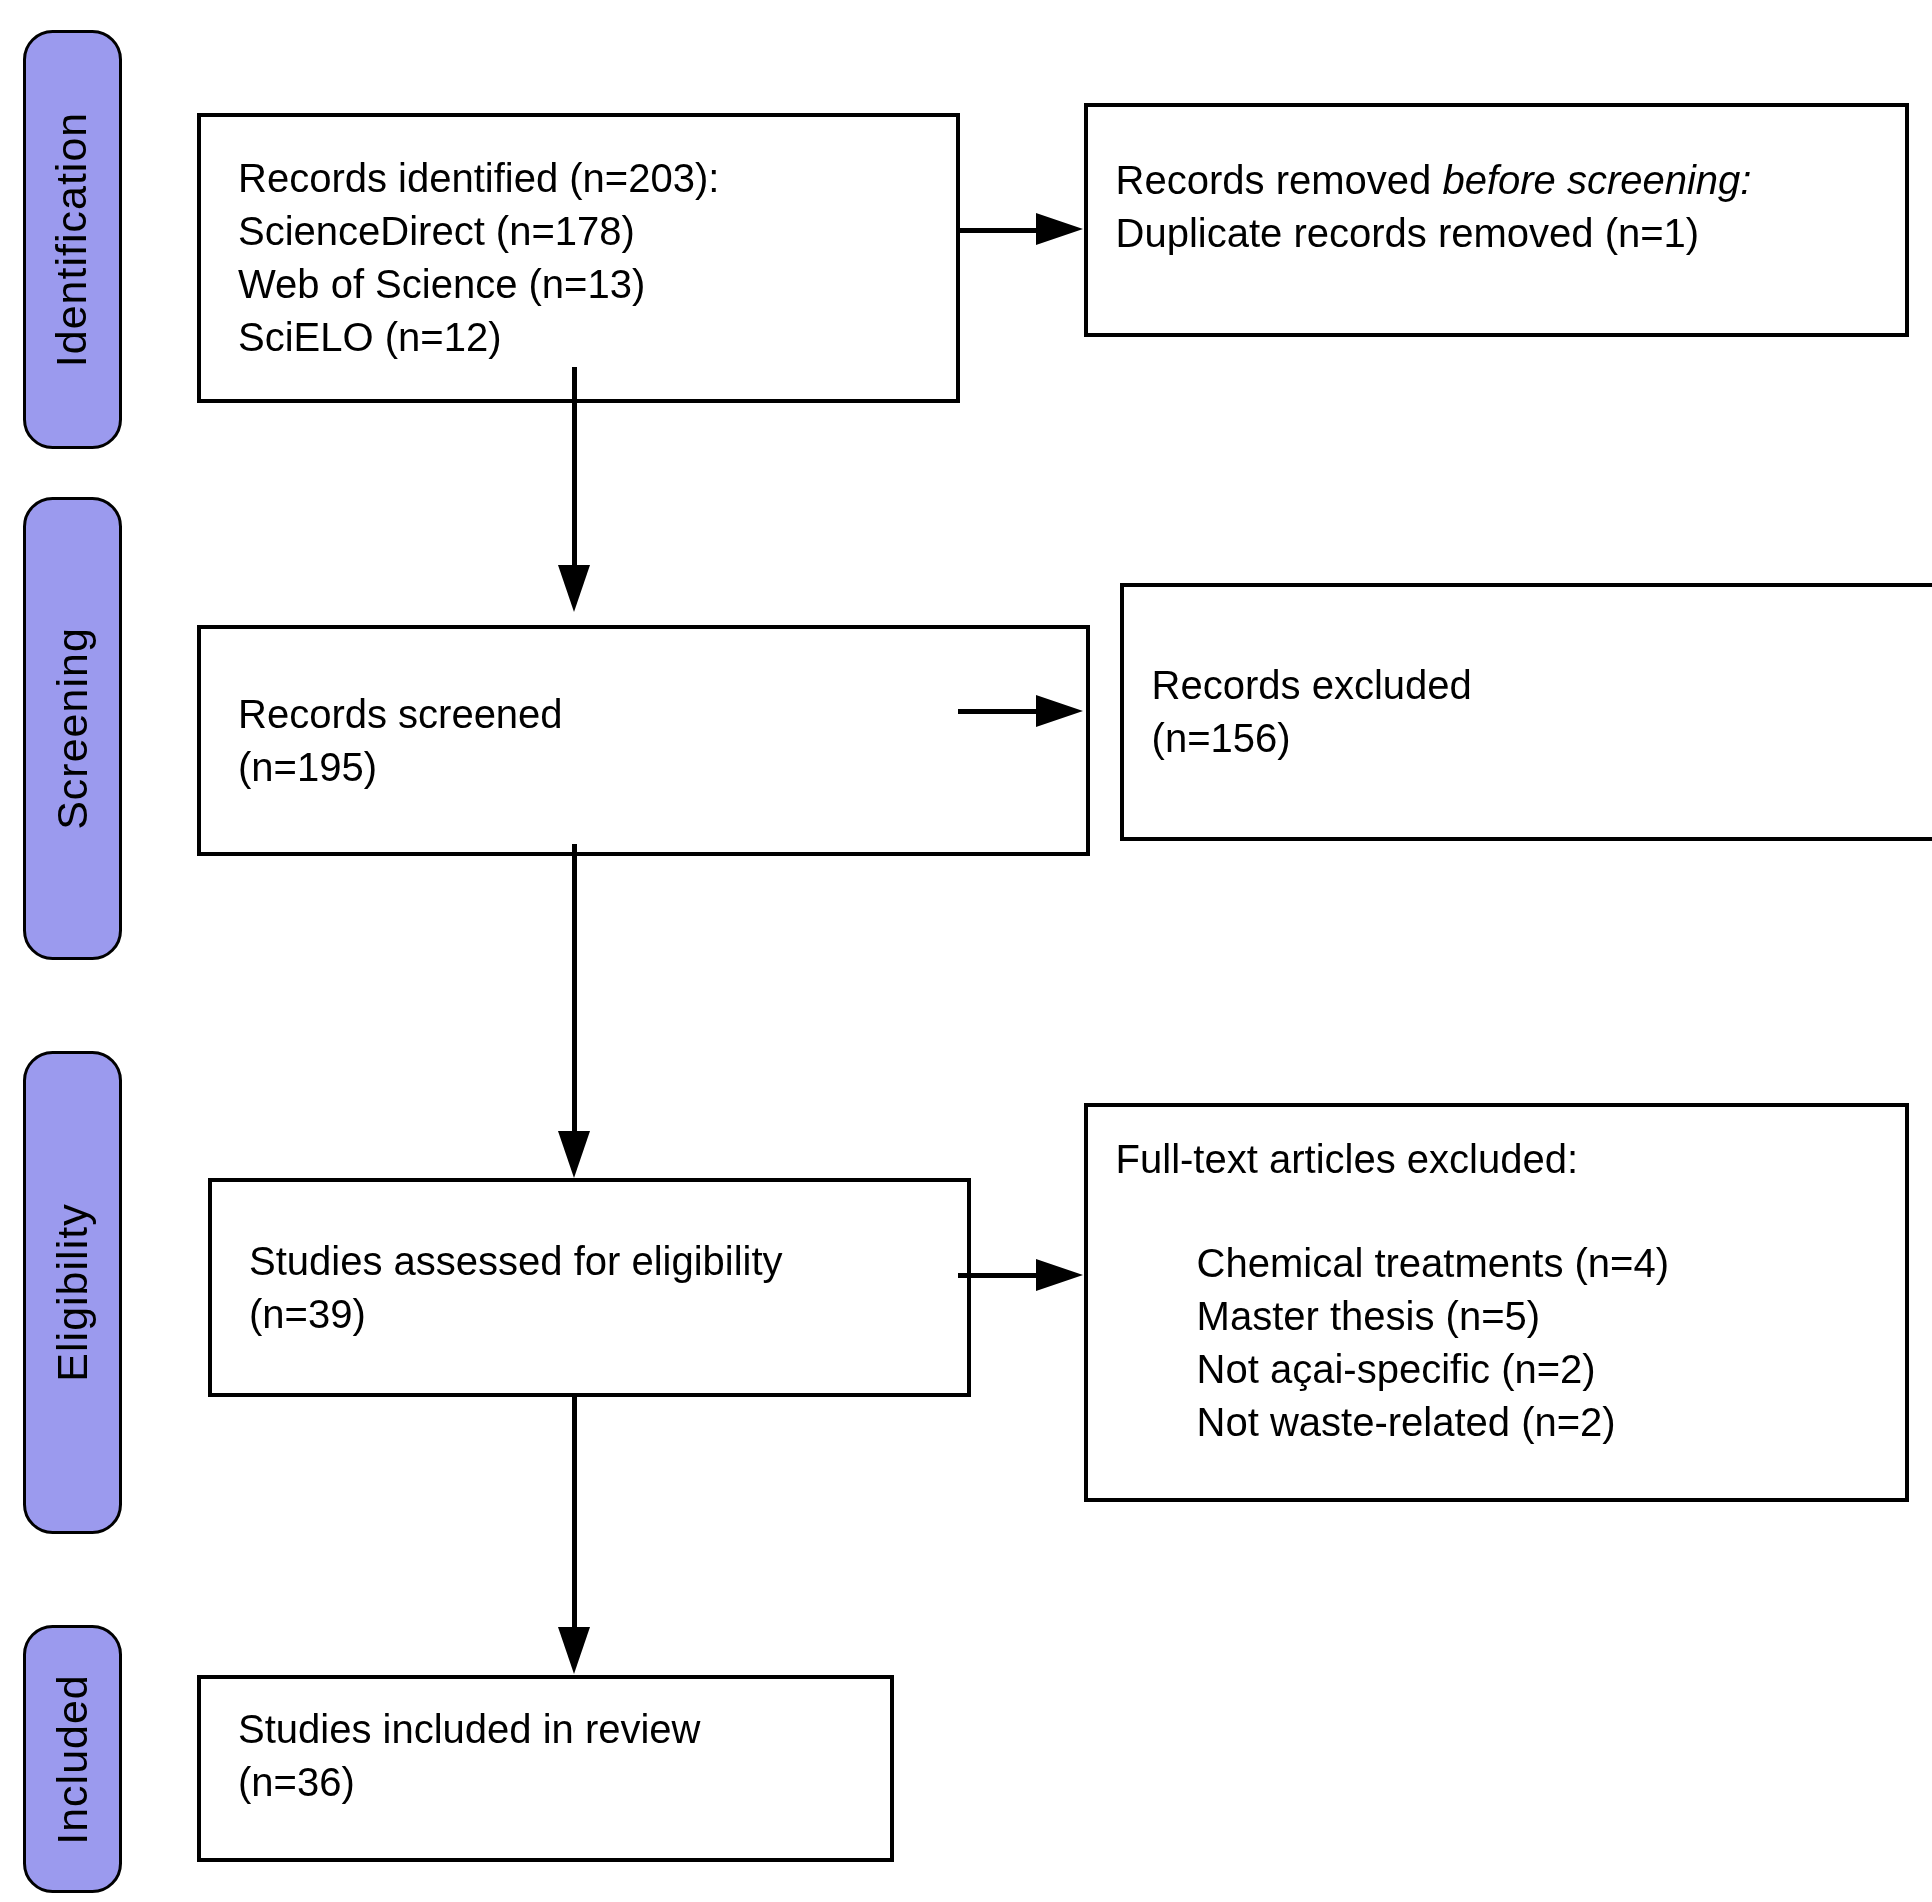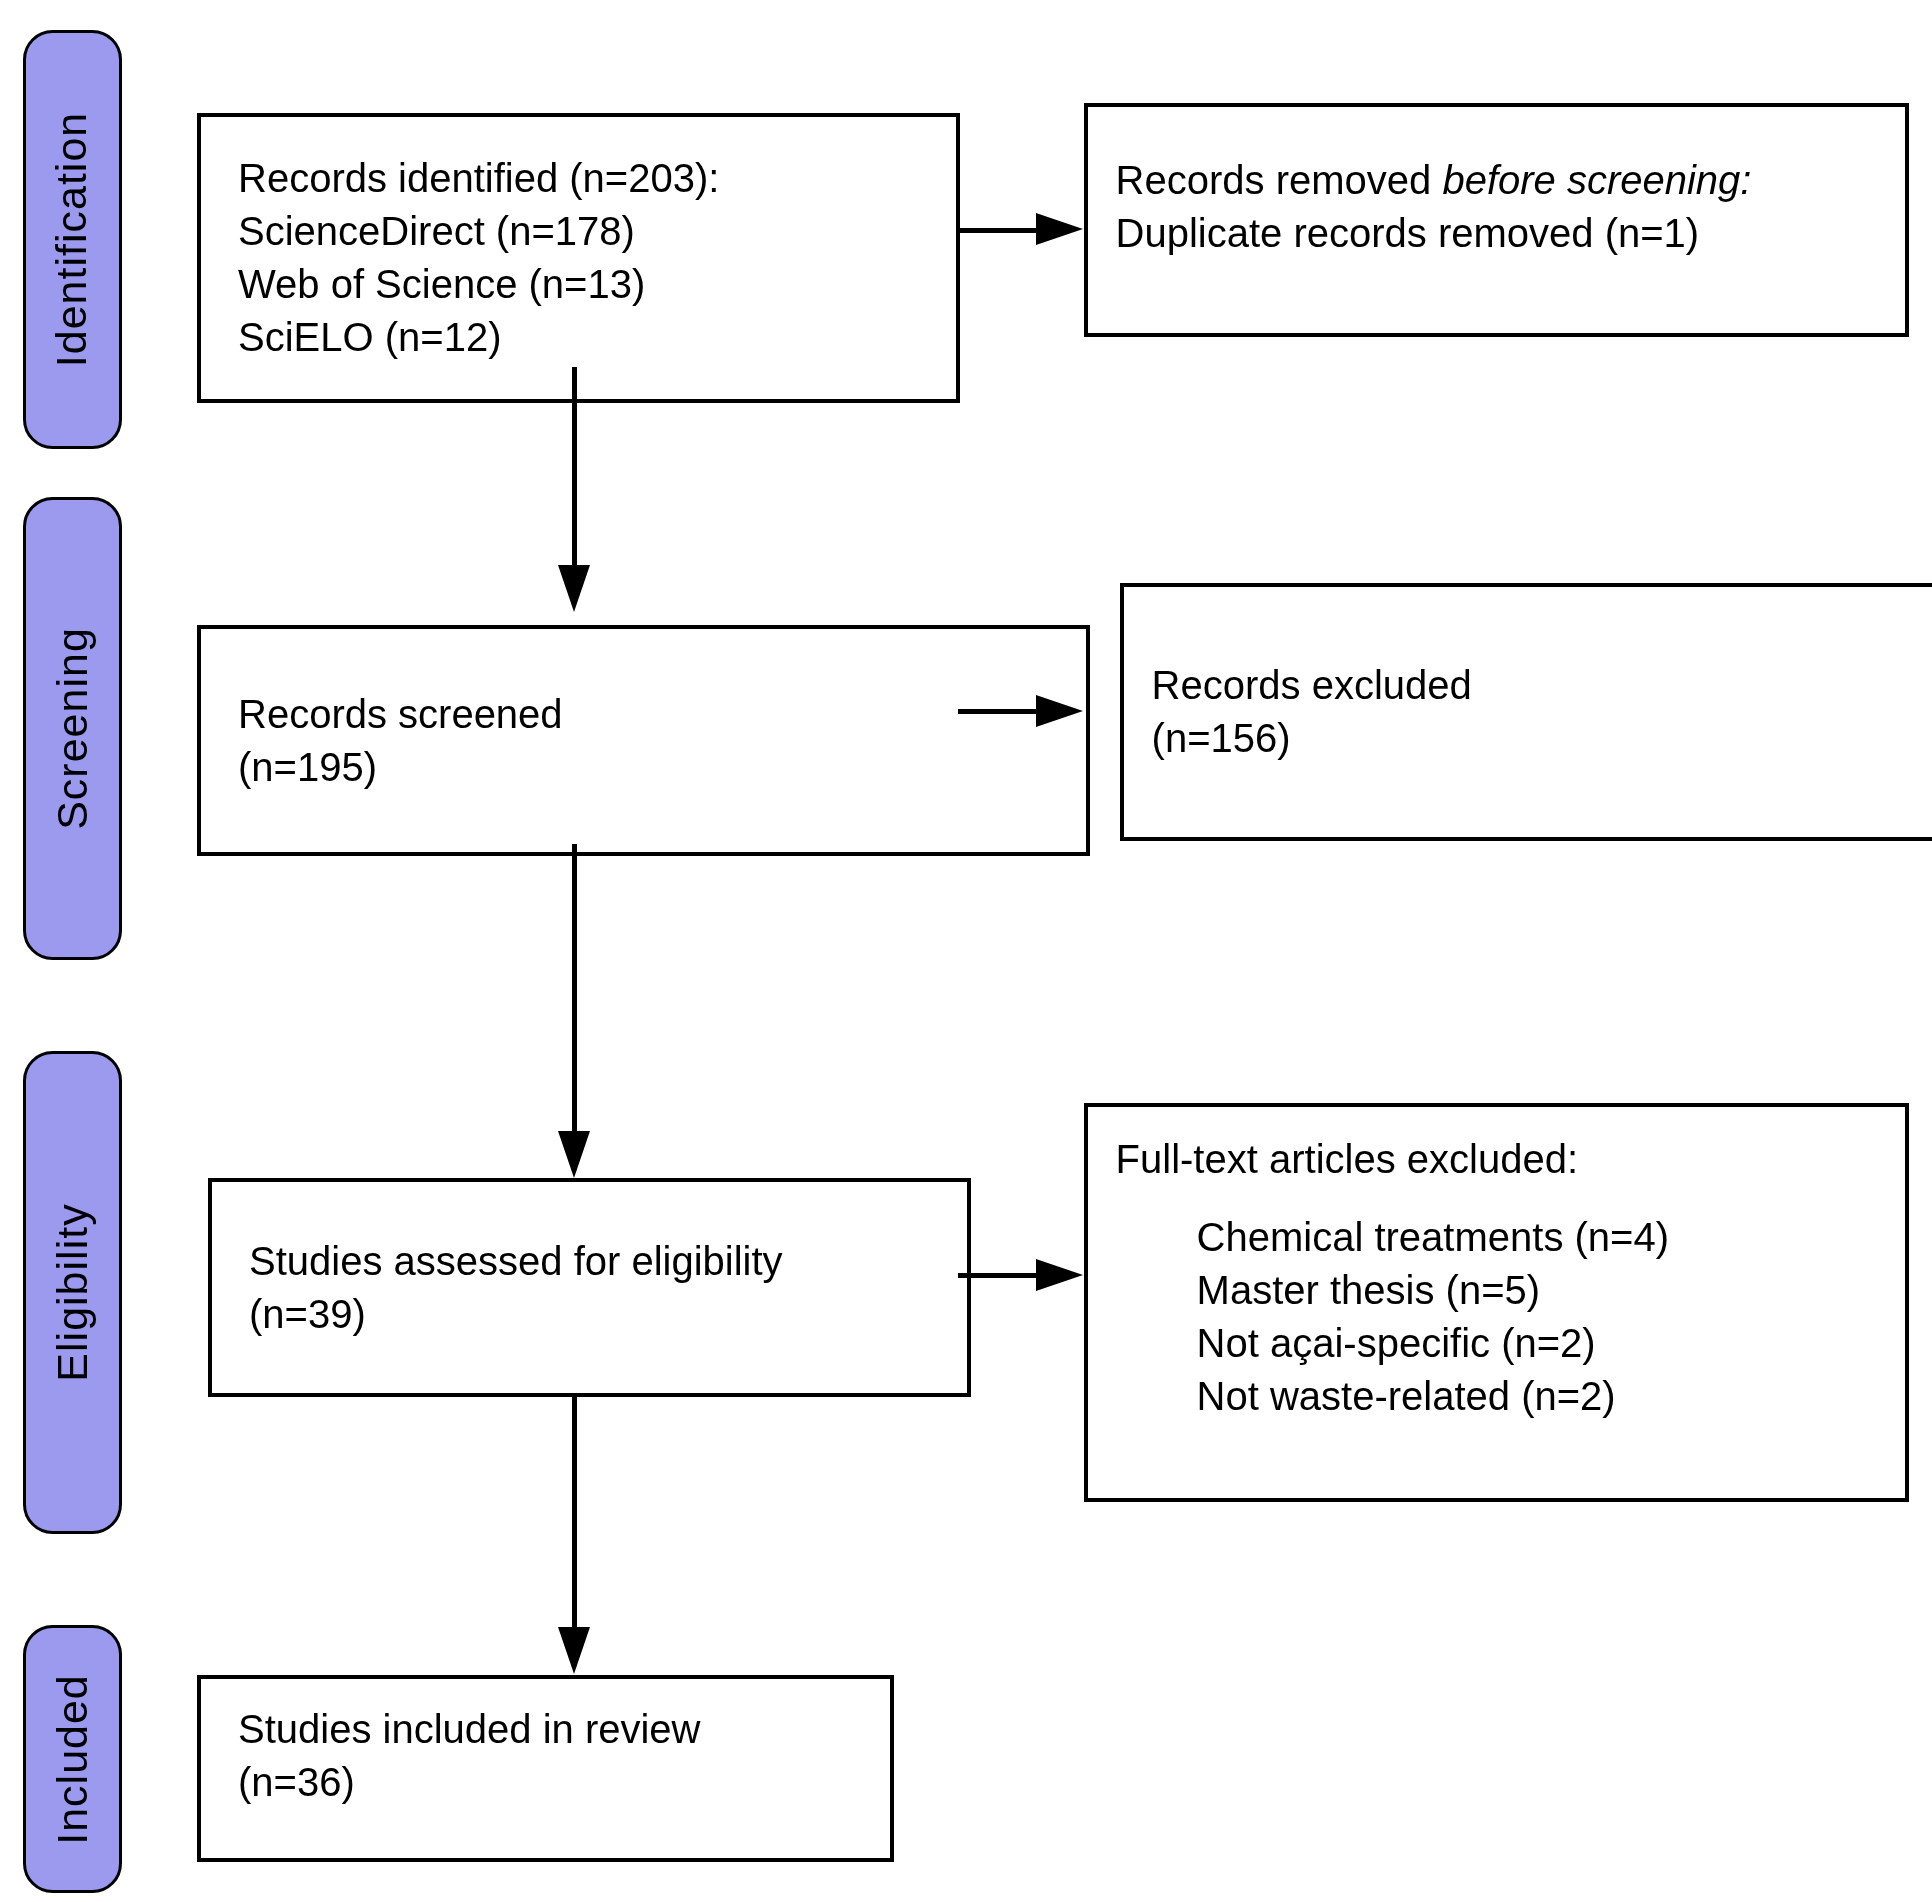--- a/index.html
+++ b/index.html
@@ -58,21 +58,21 @@
   .it { font-style: italic; }
 
   .box-identified { left: 197px;  top: 113px;  width: 763px; height: 290px; padding-left: 37px; }
   .box-removed    { left: 1084px; top: 103px;  width: 825px; height: 234px; padding-left: 27.6px; padding-bottom: 25.6px; }
   .box-screened   { left: 197px;  top: 613px;  width: 893px; height: 231px; padding-left: 37px; margin-top: 12px; }
   .box-excluded   { left: 1084px; top: 583px;  width: 825px; height: 258px; padding-left: 27.6px; margin-left: 36px; }
   .box-assessed   { left: 208px;  top: 1178px; width: 763px; height: 219px; padding-left: 37px; }
   .box-fulltext   { left: 1084px; top: 1103px; width: 825px; height: 399px; padding-left: 27.6px; padding-top: 25.6px; }
   .box-included   { left: 197px;  top: 1675px; width: 697px; height: 187px; padding-left: 37px; padding-top: 23.6px; }
 
-  .fulltext-items { margin-top: 25px; padding-left: 81px; }
+  .fulltext-items { margin-top: 51px; padding-left: 81px; }
 
   
   .aline-v {
     position: absolute;
     width: 4.9px;
     background: #000000;
   }
   .aline-h {
     position: absolute;
     height: 4.9px;

